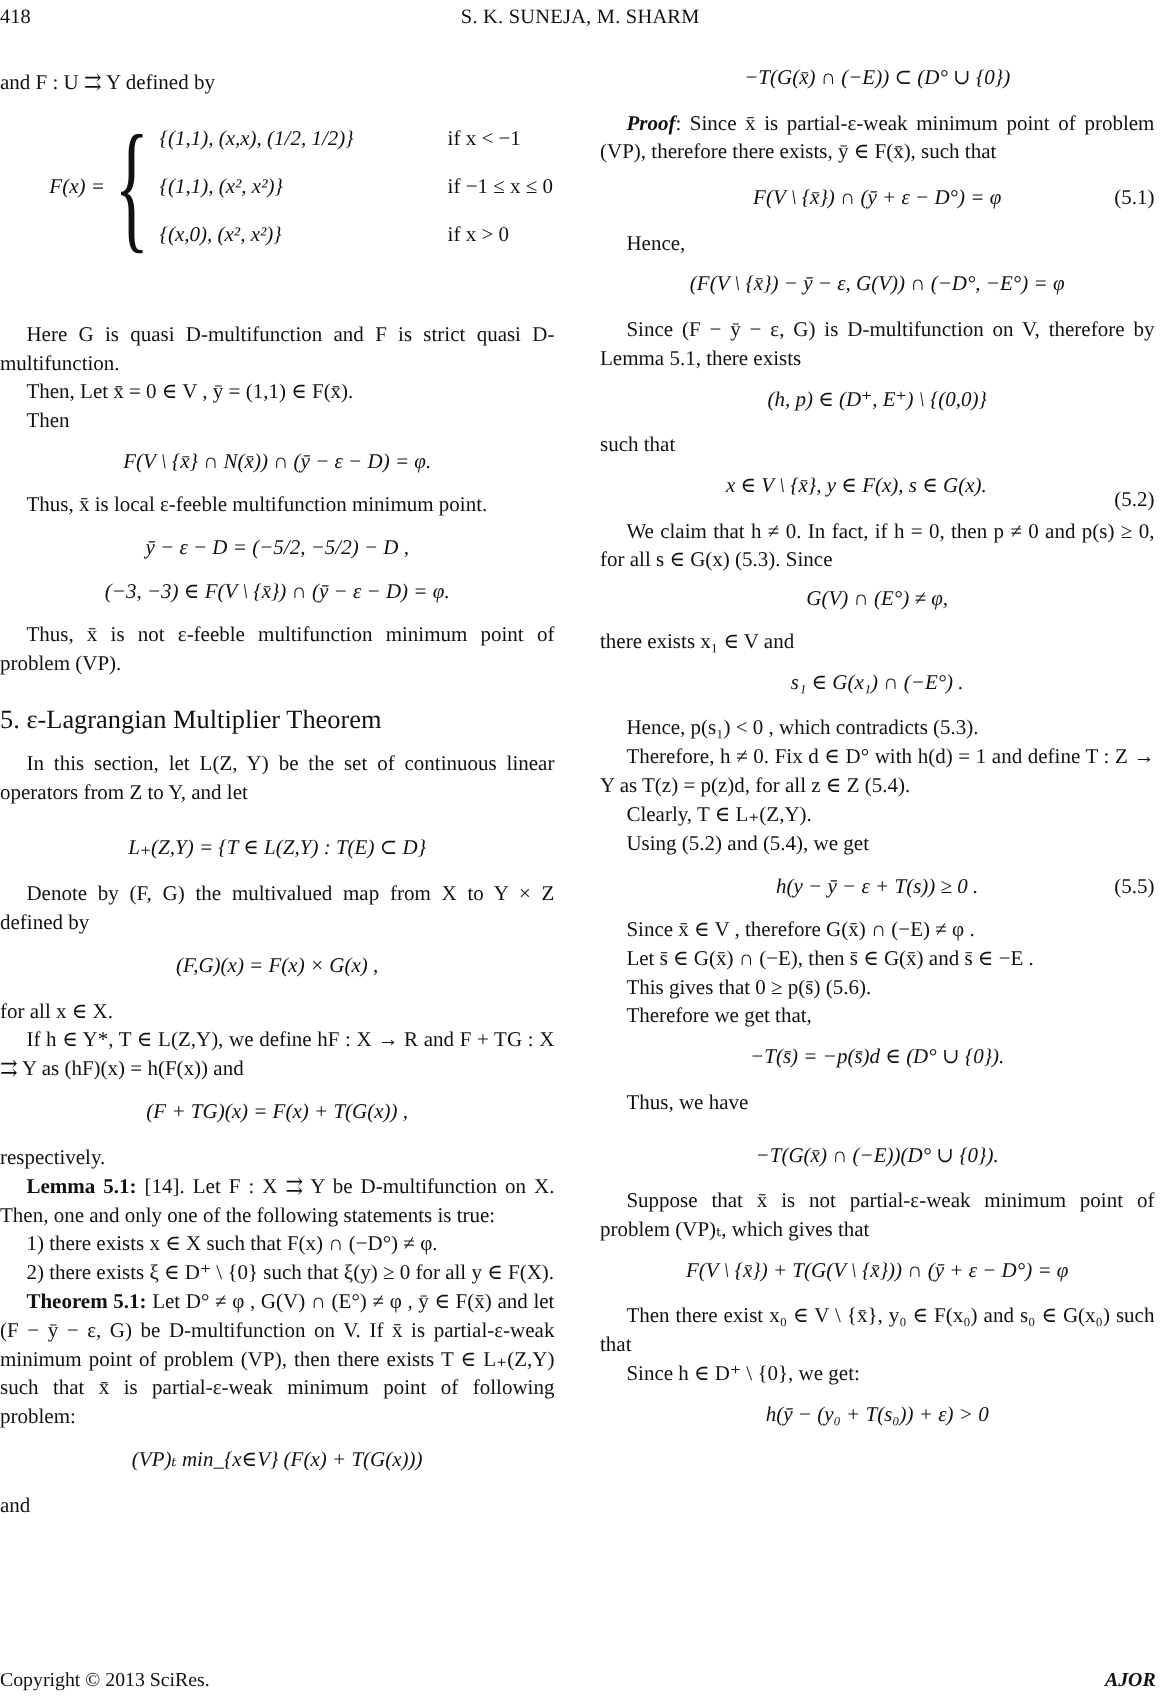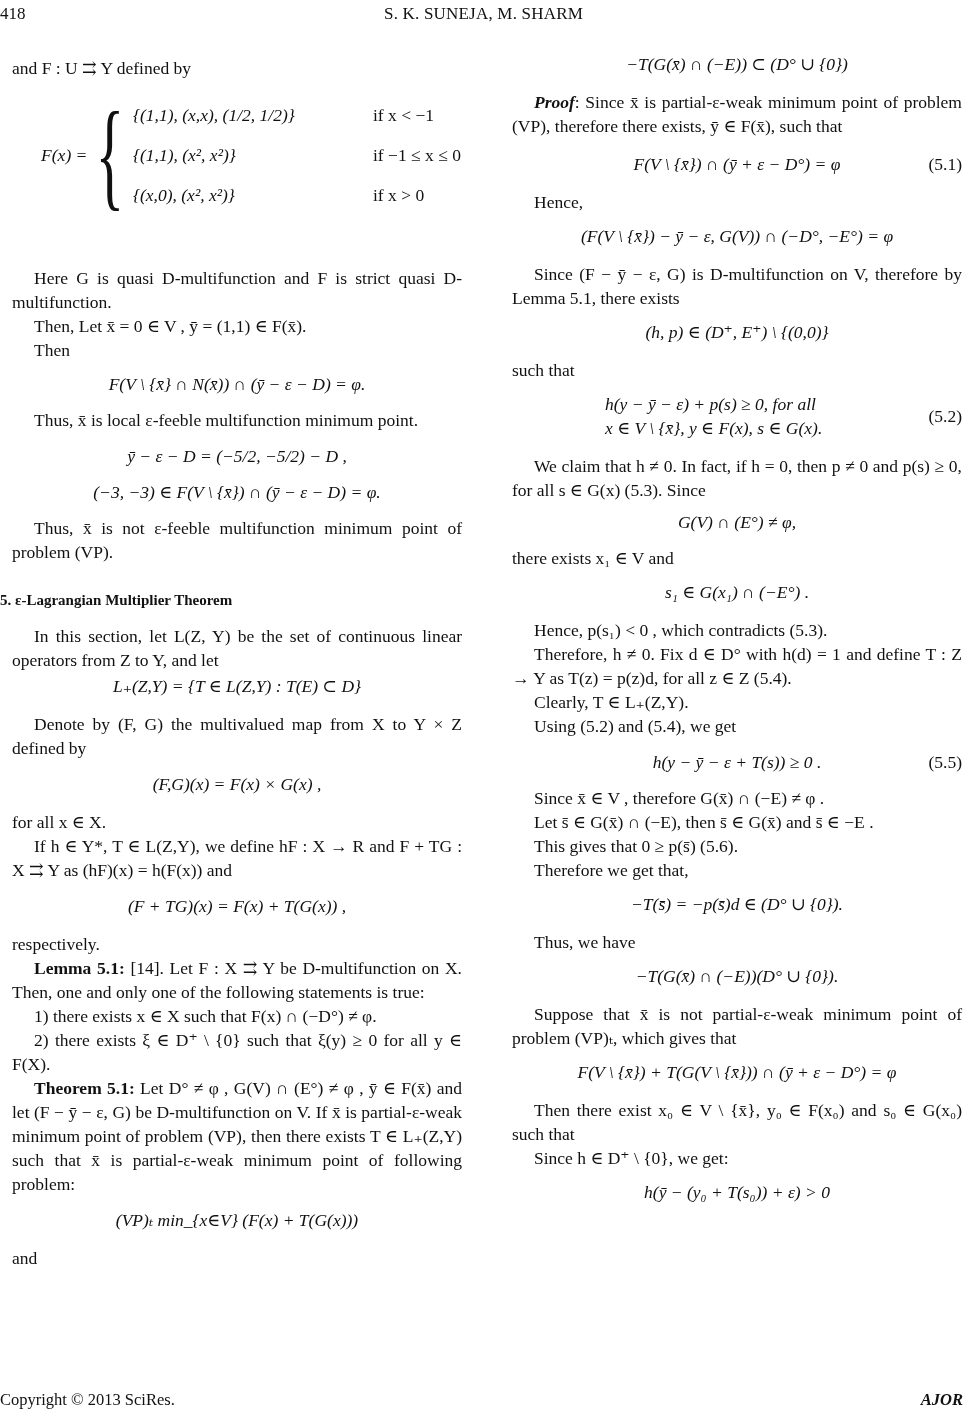--- a/index.html
+++ b/index.html
@@ -7,27 +7,27 @@
     width: 967px; height: 1414px; position: relative; overflow: hidden;
     font-family: "Liberation Serif", "DejaVu Serif", serif;
     color: #111; font-size: 17.5px; line-height: 24px;
   }
   .header { position: absolute; top: 2px; left: 0; width: 967px; height: 24px; }
   .page-num { position: absolute; left: 0; top: 0; font-size: 17px; }
   .running-head { position: absolute; left: 0; width: 967px; text-align: center; top: 0; font-size: 17px; letter-spacing: 0.2px; }
   .col { position: absolute; top: 50px; width: 462px; }
   .col.left { left: 0; }
   .col.right { left: 500px; width: 462px; }
-  p { margin: 0; text-align: justify; padding-left: 12px; }
+  p { margin: 0; text-align: justify; }
   .ind { text-indent: 22px; }
   .eq { text-align: center; font-style: italic; margin: 0; position: relative; }
   .eqnum { position: absolute; right: 0; font-style: normal; }
   .b { font-weight: bold; }
   .bi { font-weight: bold; font-style: italic; margin-top: 20px; }
-  .section-title { font-weight: bold; font-size: 15px; margin: 0; line-height: 28px; }
+  .section-title { font-weight: normal; font-size: 22px; margin: 0; line-height: 28px; }
   .cases { display: flex; align-items: center; justify-content: center; font-style: italic; }
   .brace { font-size: 120px; line-height: 120px; font-weight: 100; transform: scaleX(0.5); margin: 0 -6px; font-style: normal; }
   .case-row { display: flex; height: 40px; align-items: center; }
   .case-expr { width: 240px; }
   .case-cond { font-style: normal; }
   .footer { position: absolute; top: 1388px; left: 0; width: 967px; height: 24px; font-size: 16.5px; }
   .copyright { position: absolute; left: 0; }
   .journal { position: absolute; right: 4px; font-weight: bold; font-style: italic; }
 </style>
 </head>
@@ -61,21 +61,21 @@
   <p class="ind" style="margin-top:36px">Here G is quasi D-multifunction and F is strict quasi D-multifunction.</p>
   <p class="ind">Then, Let  x̄ = 0 ∈ V ,  ȳ = (1,1) ∈ F(x̄).</p>
   <p class="ind">Then</p>
   <p class="eq" style="margin:10px 0">F(V \ {x̄} ∩ N(x̄)) ∩ (ȳ − ε − D) = φ.</p>
   <p class="ind" style="margin-top:12px">Thus,  x̄  is local ε-feeble multifunction minimum point.</p>
   <p class="eq" style="margin:12px 0">ȳ − ε − D = (−5/2, −5/2) − D ,</p>
   <p class="eq" style="margin:10px 0">(−3, −3) ∈ F(V \ {x̄}) ∩ (ȳ − ε − D) = φ.</p>
   <p class="ind" style="margin-top:12px">Thus,  x̄  is not ε-feeble multifunction minimum point of problem (VP).</p>
   <h2 class="section-title" style="margin-top:22px; margin-bottom:10px">5. ε-Lagrangian Multiplier Theorem</h2>
   <p class="ind">In this section, let L(Z, Y) be the set of continuous linear operators from Z to Y, and let</p>
-  <p class="eq" style="margin:2px 0 14px">L₊(Z,Y) = {T ∈ L(Z,Y) : T(E) ⊂ D}</p>
+  <p class="eq" style="margin:22px 0 14px">L₊(Z,Y) = {T ∈ L(Z,Y) : T(E) ⊂ D}</p>
   <p class="ind">Denote by (F, G) the multivalued map from X to Y × Z defined by</p>
   <p class="eq" style="margin:12px 0 14px">(F,G)(x) = F(x) × G(x) ,</p>
   <p>for all x ∈ X.</p>
   <p class="ind">If  h ∈ Y*,  T ∈ L(Z,Y),  we define  hF : X → R  and  F + TG : X ⇉ Y  as  (hF)(x) = h(F(x))  and</p>
   <p class="eq" style="margin:12px 0 14px">(F + TG)(x) = F(x) + T(G(x)) ,</p>
   <p>respectively.</p>
   <p class="ind"><span class="b">Lemma 5.1:</span><span> [14]. Let  F : X ⇉ Y  be D-multifunction on X. Then, one and only one of the following statements is true:</span></p>
   <p class="ind">1) there exists  x ∈ X  such that  F(x) ∩ (−D°) ≠ φ.</p>
   <p class="ind">2) there exists  ξ ∈ D⁺ \ {0}  such that  ξ(y) ≥ 0  for all  y ∈ F(X).</p>
   <p class="ind"><span class="b">Theorem 5.1:</span><span> Let  D° ≠ φ ,  G(V) ∩ (E°) ≠ φ ,  ȳ ∈ F(x̄)  and let  (F − ȳ − ε, G)  be D-multifunction on V. If  x̄  is partial-ε-weak minimum point of problem (VP), then there exists  T ∈ L₊(Z,Y)  such that  x̄  is partial-ε-weak minimum point of following problem:</span></p>
@@ -86,40 +86,39 @@
 <div class="col right">
   <p class="eq" style="margin:2px 0 14px">−T(G(x̄) ∩ (−E)) ⊂ (D° ∪ {0})</p>
   <p class="ind"><span class="bi">Proof</span><span>: Since  x̄  is partial-ε-weak minimum point of problem (VP), therefore there exists,  ȳ ∈ F(x̄),  such that</span></p>
   <p class="eq" style="margin:14px 0"><span>F(V \ {x̄}) ∩ (ȳ + ε − D°) = φ</span><span class="eqnum">(5.1)</span></p>
   <p class="ind">Hence,</p>
   <p class="eq" style="margin:10px 0 14px">(F(V \ {x̄}) − ȳ − ε, G(V)) ∩ (−D°, −E°) = φ</p>
   <p class="ind">Since  (F − ȳ − ε, G)  is D-multifunction on V, therefore by Lemma 5.1, there exists</p>
   <p class="eq" style="margin:10px 0 14px">(h, p) ∈ (D⁺, E⁺) \ {(0,0)}</p>
   <p>such that</p>
   <div class="eq" style="margin:10px 0 14px; text-align:left; padding-left:105px">
-    <div>h(y − ȳ − ε) + p(s) ≥ 0,  for all</div>
     <div>x ∈ V \ {x̄}, y ∈ F(x), s ∈ G(x).</div>
     <span class="eqnum" style="top:12px">(5.2)</span>
   </div>
   <p class="ind">We claim that  h ≠ 0.  In fact, if h = 0, then  p ≠ 0  and  p(s) ≥ 0,  for all  s ∈ G(x)  (5.3). Since</p>
   <p class="eq" style="margin:8px 0 12px">G(V) ∩ (E°) ≠ φ,</p>
   <p>there exists x₁ ∈ V and</p>
   <p class="eq" style="margin:10px 0 14px">s₁ ∈ G(x₁) ∩ (−E°) .</p>
   <p class="ind">Hence,  p(s₁) &lt; 0 , which contradicts (5.3).</p>
   <p class="ind">Therefore,  h ≠ 0.  Fix  d ∈ D°  with  h(d) = 1  and define  T : Z → Y  as T(z) = p(z)d, for all z ∈ Z  (5.4).</p>
   <p class="ind">Clearly,  T ∈ L₊(Z,Y).</p>
   <p class="ind">Using (5.2) and (5.4), we get</p>
   <p class="eq" style="margin:12px 0"><span>h(y − ȳ − ε + T(s)) ≥ 0 .</span><span class="eqnum">(5.5)</span></p>
   <p class="ind">Since  x̄ ∈ V , therefore  G(x̄) ∩ (−E) ≠ φ .</p>
   <p class="ind">Let  s̄ ∈ G(x̄) ∩ (−E),  then  s̄ ∈ G(x̄)  and  s̄ ∈ −E .</p>
   <p class="ind">This gives that  0 ≥ p(s̄)  (5.6).</p>
   <p class="ind">Therefore we get that,</p>
   <p class="eq" style="margin:10px 0 14px">−T(s̄) = −p(s̄)d ∈ (D° ∪ {0}).</p>
   <p class="ind">Thus, we have</p>
-  <p class="eq" style="margin:10px 0 14px">−T(G(x̄) ∩ (−E))(D° ∪ {0}).</p>
+  <p class="eq" style="margin:20px 0 14px">−T(G(x̄) ∩ (−E))(D° ∪ {0}).</p>
   <p class="ind">Suppose that  x̄  is not partial-ε-weak minimum point of problem (VP)ₜ, which gives that</p>
   <p class="eq" style="margin:10px 0 14px">F(V \ {x̄}) + T(G(V \ {x̄})) ∩ (ȳ + ε − D°) = φ</p>
   <p class="ind">Then there exist  x₀ ∈ V \ {x̄},  y₀ ∈ F(x₀)  and  s₀ ∈ G(x₀)  such that</p>
   <p class="ind">Since  h ∈ D⁺ \ {0},  we get:</p>
   <p class="eq" style="margin:10px 0">h(ȳ − (y₀ + T(s₀)) + ε) &gt; 0</p>
 </div>
 
 <div class="footer">
   <span class="copyright">Copyright © 2013 SciRes.</span>
   <span class="journal">AJOR</span>

